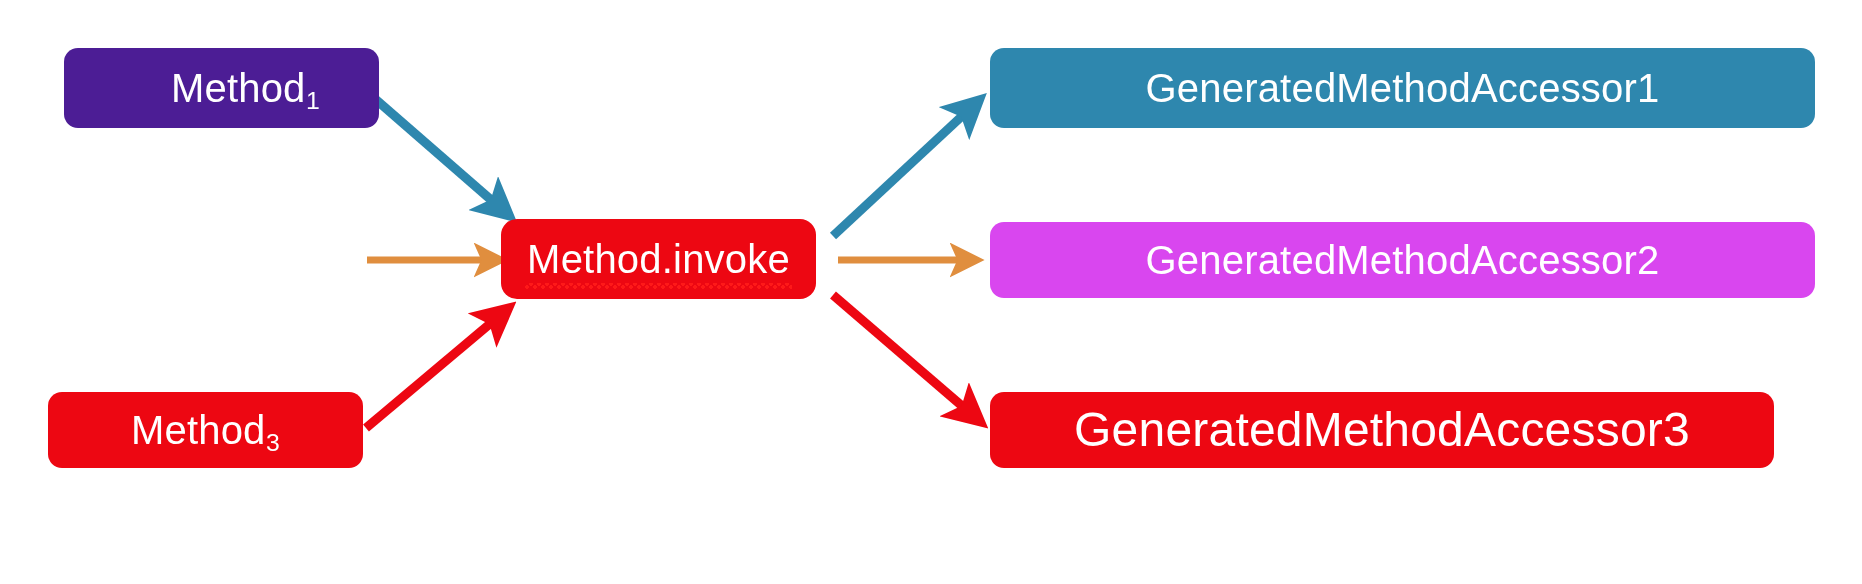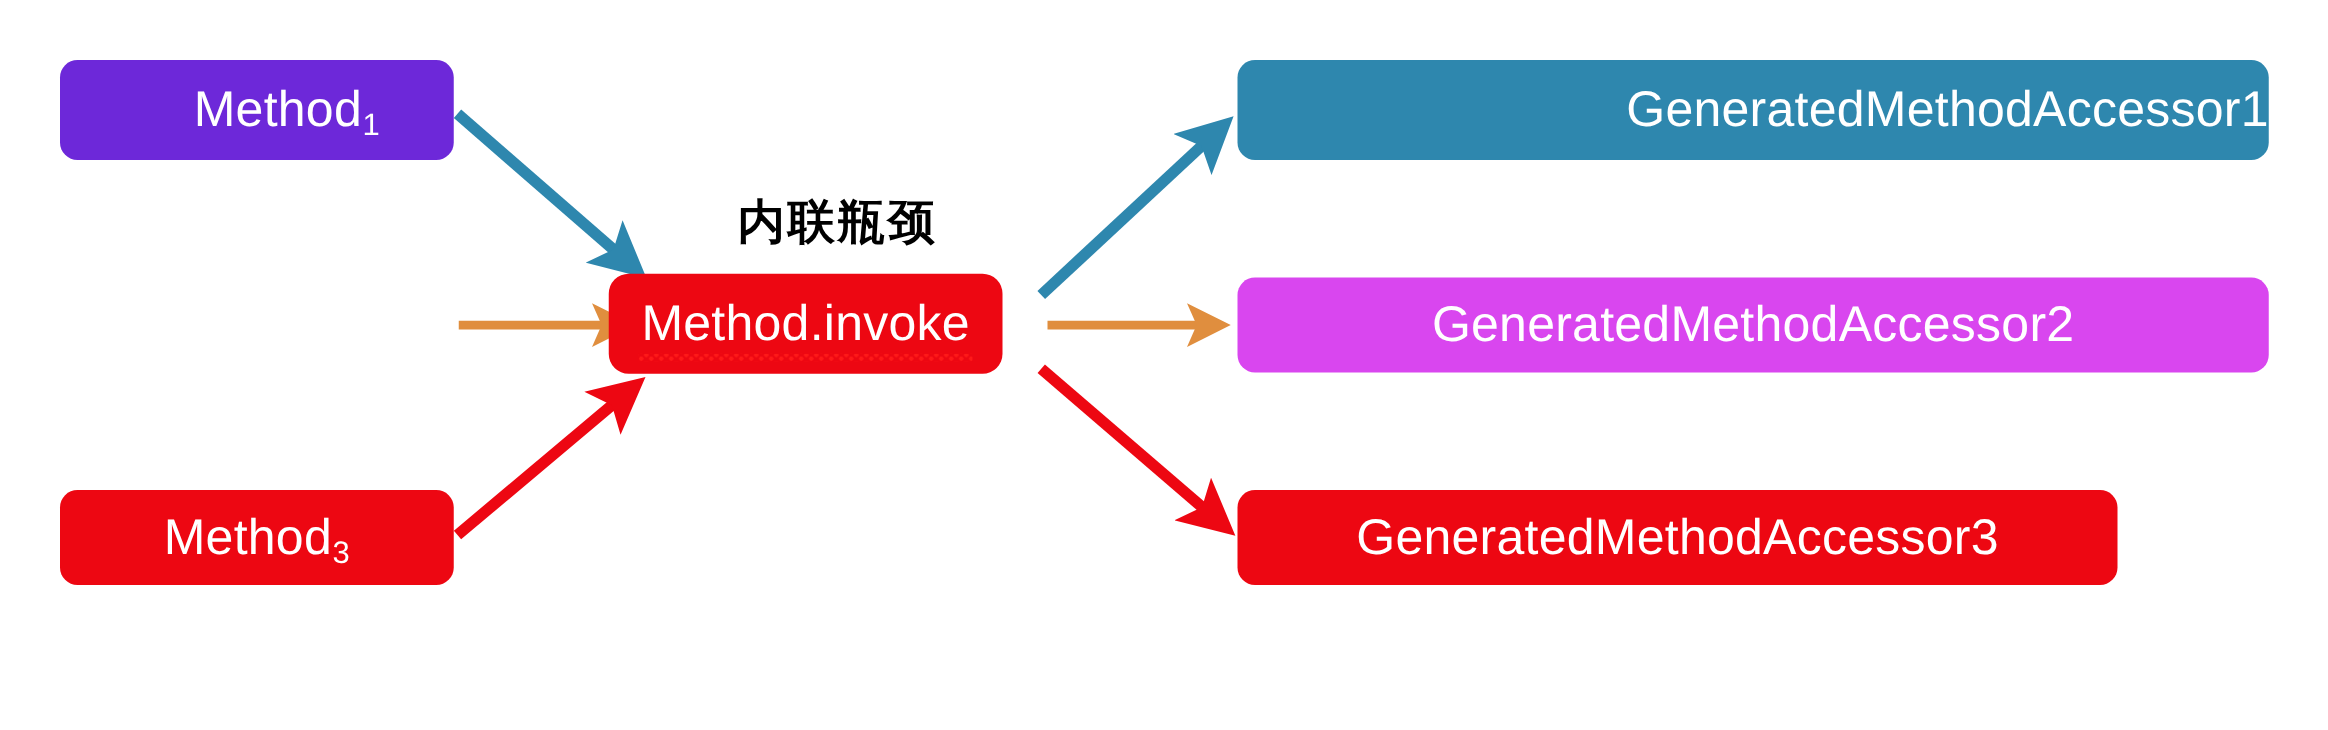--- a/index.html
+++ b/index.html
@@ -40,40 +40,40 @@
     font-size: 0.62em;
     line-height: 0;
     vertical-align: baseline;
     position: relative;
     top: 0.30em;
     padding-left: 0.5px;
   }
 
   
   #node-method1 {
-    left: 48px; top: 48px; width: 315px; height: 80px;
-    background: #6d28d9;
+    left: 64px; top: 48px; width: 315px; height: 80px;
+    background: #4c1d95;
     font-size: 40px;
     padding-left: 48px;
   }
   #node-method2 {
     left: 48px; top: 222px; width: 315px; height: 76px;
     background: #E08E3E;
     font-size: 40px;
   }
   #node-method3 {
     left: 48px; top: 392px; width: 315px; height: 76px;
     background: #ED0712;
     font-size: 40px;
     text-align: center;
   }
 
   
   #node-invoke {
-    left: 487px; top: 219px; width: 315px; height: 80px;
+    left: 501px; top: 219px; width: 315px; height: 80px;
     background: #ED0712;
     font-size: 40px;
     border-radius: 16px;
   }
   #node-invoke .label {
     position: relative;
   }
   
   .squiggle {
     position: absolute;
@@ -87,31 +87,30 @@
     background-size: 8px 6px;
     background-repeat: repeat-x;
     opacity: 0.95;
   }
 
   
   #node-accessor1 {
     left: 990px; top: 48px; width: 825px; height: 80px;
     background: #2E87AE;
     font-size: 40px;
-    justify-content: flex-end;
   }
   #node-accessor2 {
     left: 990px; top: 222px; width: 825px; height: 76px;
     background: #d946ef;
     font-size: 40px;
   }
   #node-accessor3 {
-    left: 990px; top: 392px; width: 704px; height: 76px;
+    left: 990px; top: 392px; width: 784px; height: 76px;
     background: #ED0712;
-    font-size: 40px;
+    font-size: 48px;
   }
 
   
   #annotation-bottleneck {
     position: absolute;
     left: 590px;
     top: 158px;
     font-family: "DejaVu Sans", "Liberation Sans", sans-serif;
     font-weight: bold;
     font-size: 38px;
@@ -171,21 +170,20 @@
     <span class="label"><span>Method</span><sub>3</sub></span>
   </div>
 
   <div class="node" id="node-invoke">
     <span class="label">
       <span>Method.invoke</span>
       <span class="squiggle"></span>
     </span>
   </div>
 
-  <div id="annotation-bottleneck">内联瓶颈</div>
 
   <div class="node" id="node-accessor1">
     <span class="label">GeneratedMethodAccessor1</span>
   </div>
 
   <div class="node" id="node-accessor2">
     <span class="label">GeneratedMethodAccessor2</span>
   </div>
 
   <div class="node" id="node-accessor3">

